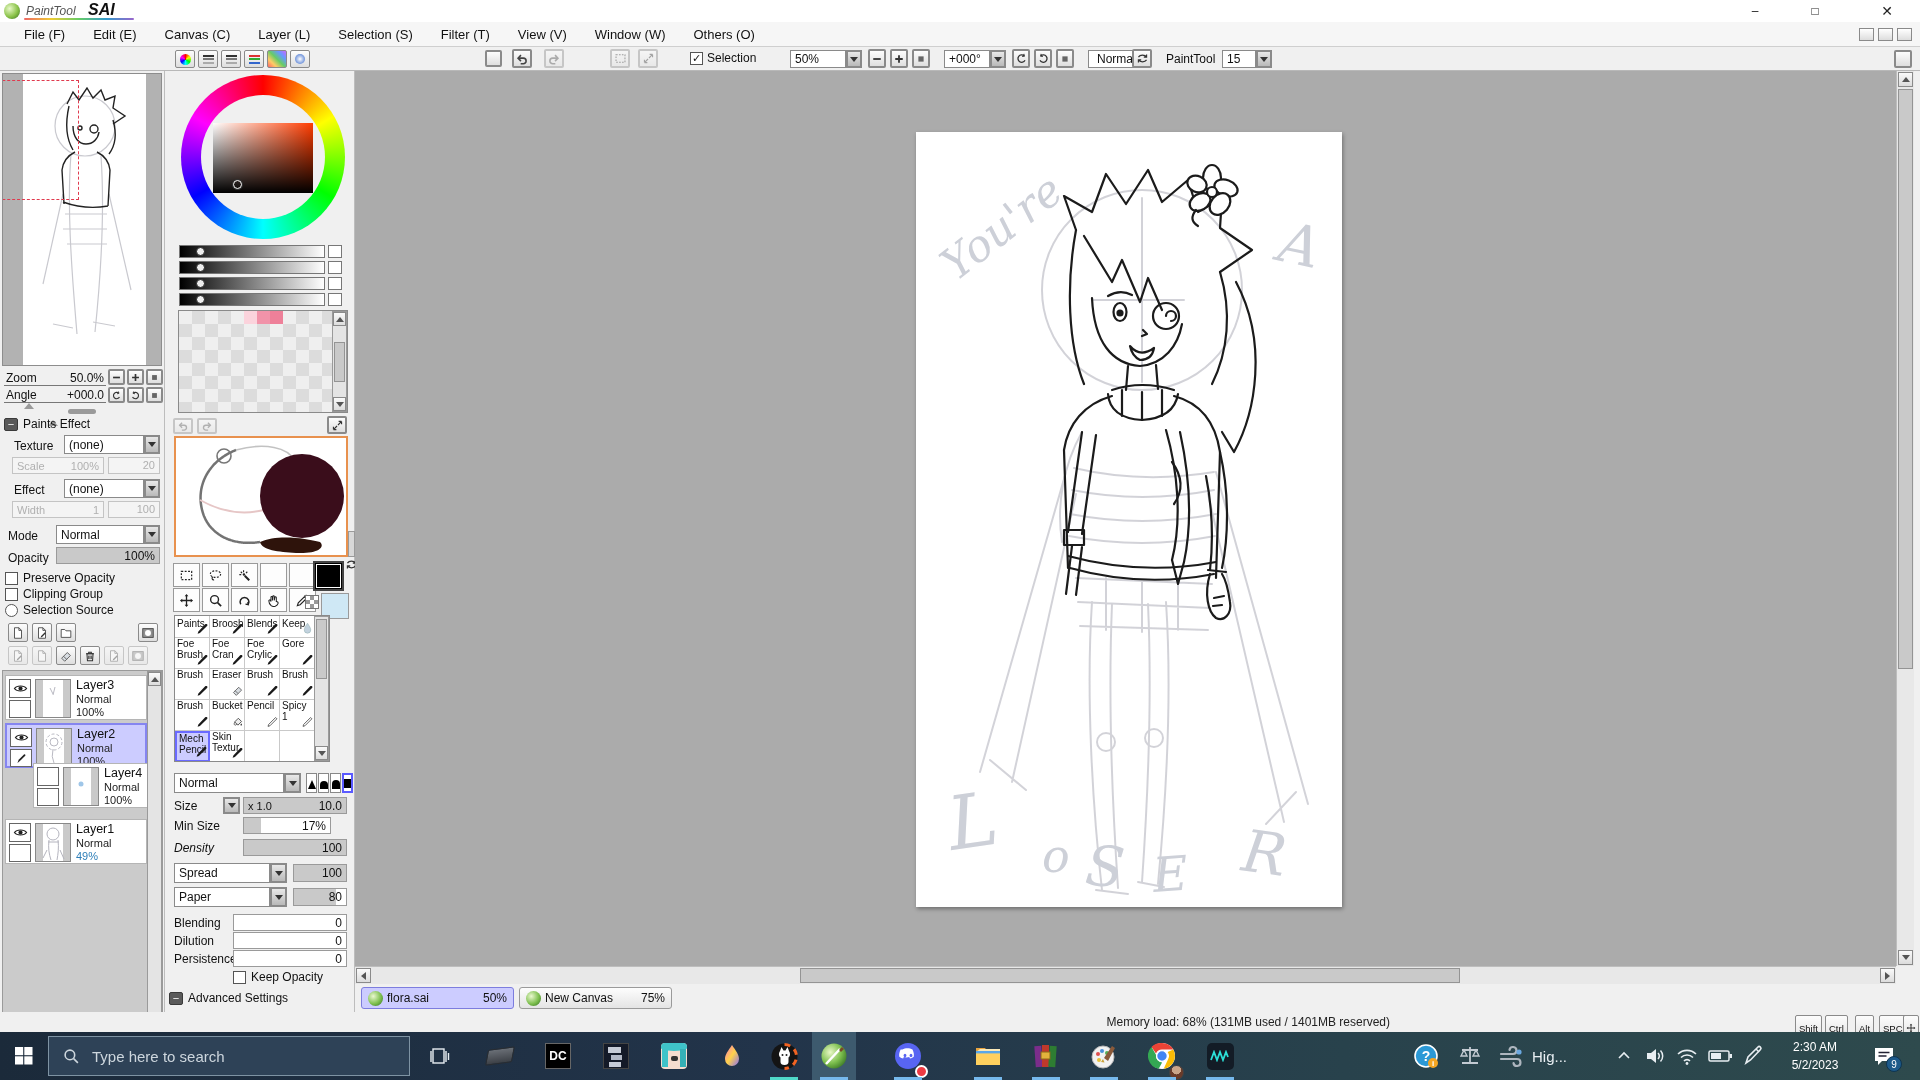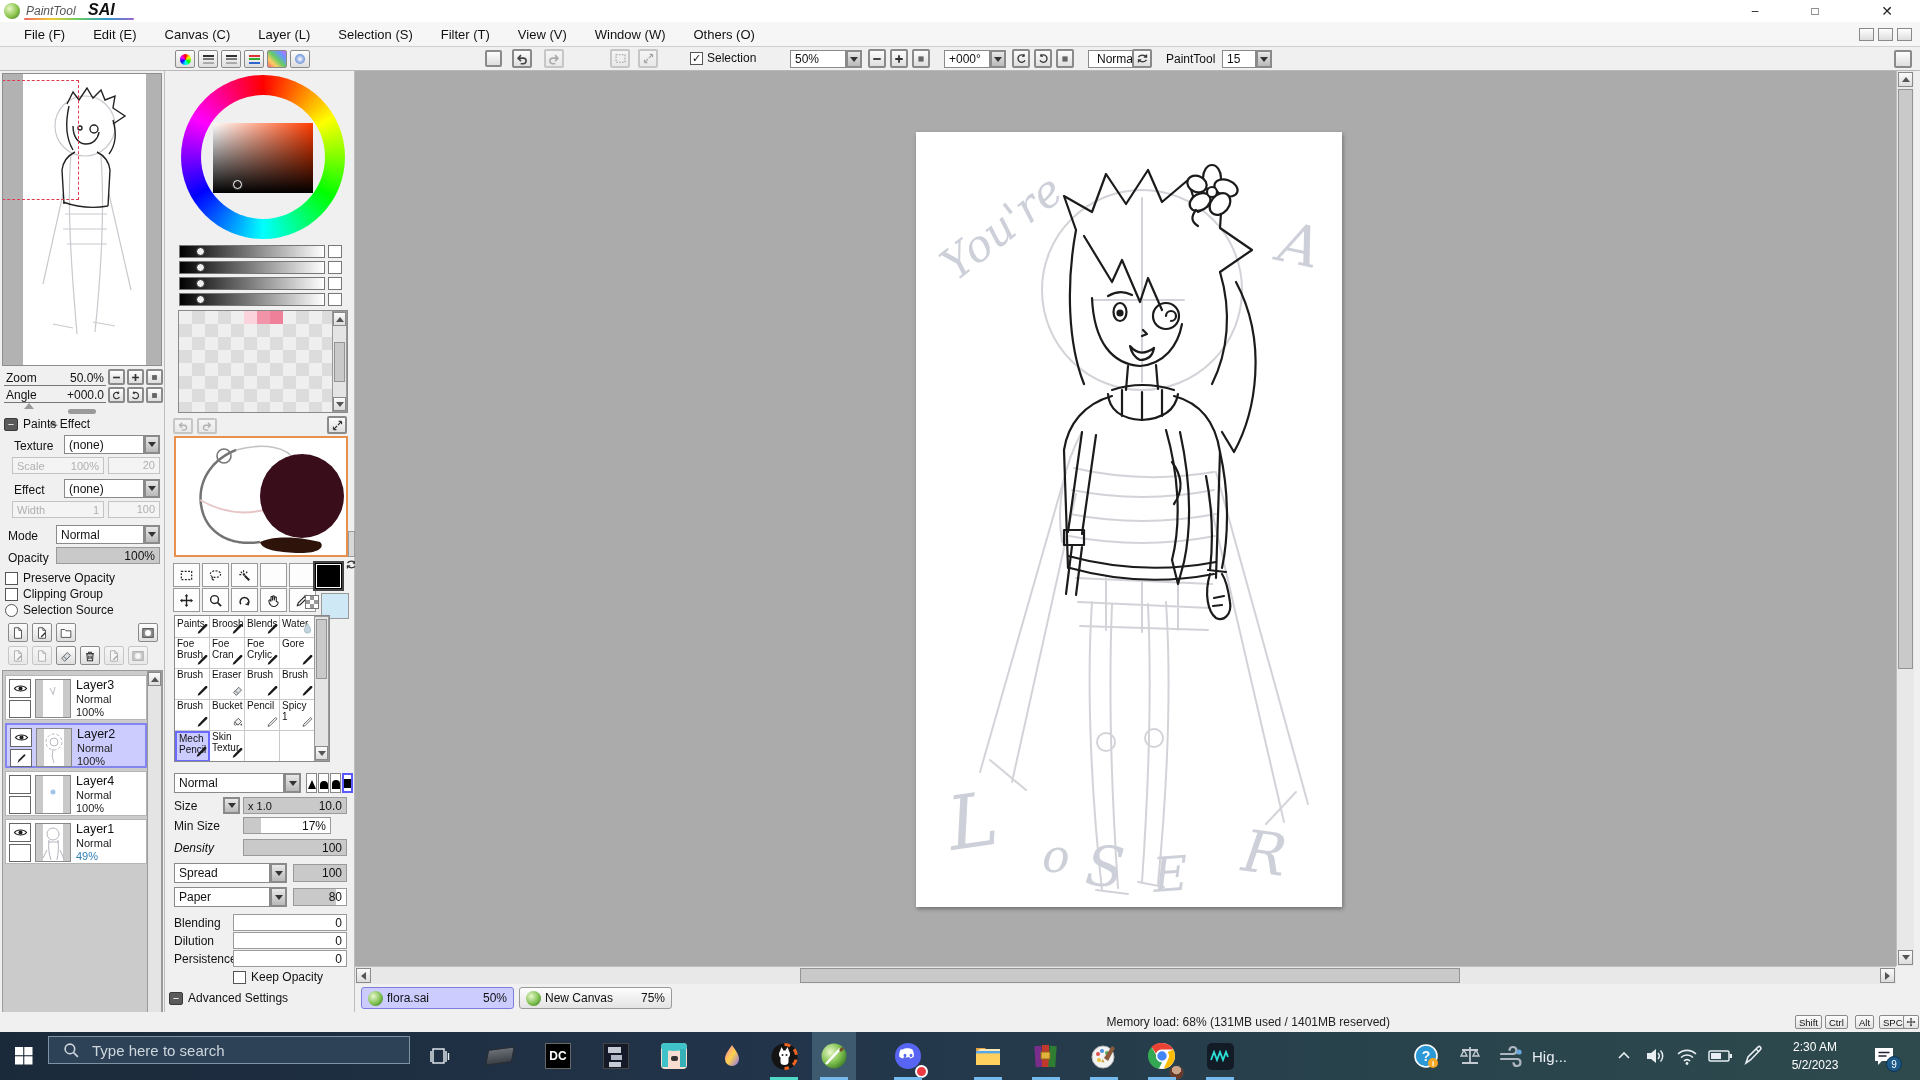--- a/index.html
+++ b/index.html
@@ -114,27 +114,27 @@
   #tabbar{left:355px;top:986px;width:1565px;height:26px;background:#f0f0f0;}
   .ctab{position:absolute;top:1px;height:22px;border:1px solid #9a9a9a;border-radius:3px;
     background:linear-gradient(#fdfdfd,#e4e4e4);display:flex;align-items:center;font-size:12px;color:#111;padding:0 6px;gap:4px;width:153px;}
   .ctab.active{background:#ccccff;border-color:#7d7dde;}
   .ctab .zoom{margin-left:auto;font-size:12px;}
   .sai-mini{width:15px;height:15px;border-radius:50%;
     background:radial-gradient(circle at 35% 35%,#eaf8cf,#7dbf4e 55%,#2e6b1e);}
   #statusbar{left:0;top:1012px;width:1520px;height:20px;background:#f0f0f0;}
   #memtext{position:absolute;right:130px;top:3px;font-size:12px;color:#222;}
   .badge{position:absolute;top:3px;height:14px;border:1px solid #8a8a8a;background:linear-gradient(#fcfcfc,#e2e2e2);
-    font-size:9.5px;color:#111;display:flex;align-items:center;justify-content:center;padding:0 3px;border-radius:2px;}
+    font-size:9.5px;color:#111;display:flex;align-items:center;justify-content:center;padding:12px 3px;border-radius:2px;}
 
   
   #taskbar{left:0;top:1032px;width:1920px;height:48px;
     background:linear-gradient(90deg,#1b2a3a 0%,#22344a 40%,#28424c 70%,#2e4a4d 100%);}
   #start-btn{left:0;top:0;width:48px;height:48px;display:flex;align-items:center;justify-content:center;}
-  #search-box{left:48px;top:4px;width:362px;height:28px;background:#2e4257;border:1px solid #7e93a3;
+  #search-box{left:48px;top:4px;width:362px;height:40px;background:#2e4257;border:1px solid #7e93a3;
     display:flex;align-items:center;gap:12px;padding-left:14px;}
   #search-box .ph{font-size:15px;color:#cdd6dd;}
   .tk-item{position:absolute;top:0;width:44px;height:48px;display:flex;align-items:center;justify-content:center;}
   .tk-item.active{background:#3d5a6e;}
   .underline{position:absolute;bottom:0;left:8px;right:8px;height:3px;background:#76b9ed;}
   .underline.teal{background:#4fd8c8;}
   .tray-txt{font-size:13px;color:#e8eef2;}
   #clock{position:absolute;left:1772px;top:6px;width:86px;text-align:center;color:#fff;font-size:12px;line-height:18px;}
   .nbadge{position:absolute;right:-6px;bottom:-4px;width:16px;height:16px;border-radius:50%;
     background:#1d5a8a;color:#fff;font-size:10px;display:flex;align-items:center;justify-content:center;border:1px solid #0e3450;}
@@ -558,21 +558,21 @@
               <circle cx="17" cy="13" r="4"></circle>
               <circle cx="17" cy="13" r="8" stroke-dasharray="3 2"></circle>
               <path d="M16 20 q-2 8 1 14"></path>
             </g>
           </svg>
         </div>
         <span class="lname">Layer2</span>
         <span class="lmode">Normal</span>
         <span class="lop">100%</span>
       </div>
-      <div class="layer-row" style="top: 100px;">
+      <div class="layer-row" style="top: 92px; margin-left: 28px;">
         <div class="eyebox"></div>
         <div class="penbox"></div>
         <div class="thumb">
           <svg width="34" height="37" viewBox="0 0 34 37">
             <circle cx="17" cy="16" r="2.5" fill="#9fc6e8"></circle>
           </svg>
         </div>
         <span class="lname">Layer4</span>
         <span class="lmode">Normal</span>
         <span class="lop">100%</span>
@@ -782,21 +782,21 @@
         </div>
         <span class="bicon"><span style="display: inline-flex;">
             <svg width="13" height="13" viewBox="0 0 16 16">
               <path d="M2 14.5l2.8-.9L13.6 5c.9-.9.4-2.3-.6-2.6-.6-.2-1.2 0-1.7.5L2.9 11.7 2 14.5z" fill="#1a1a1a"></path>
             </svg>
           </span></span>
       </div>
       <div class="bcell" style="left: 105px; top: 0px; width: 35px; height: 22px;">
         <div style="margin-top: -9px;">
           <div>Foe</div>
-          <div>Water</div>
+          <div>Keep</div>
         </div>
         <span class="bicon"><span style="display: inline-flex;">
             <svg width="13" height="13" viewBox="0 0 16 16">
               <path d="M8 1.5C10.2 5 12 7.2 12 9.8A4 4 0 0 1 4 9.8C4 7.2 5.8 5 8 1.5z" fill="#c2d2de" stroke="#8aa" stroke-width=".6"></path>
             </svg>
           </span></span>
       </div>
       <div class="bcell" style="left: 0px; top: 22px; width: 35px; height: 31px;">
         <div>
           <div>Foe</div>

